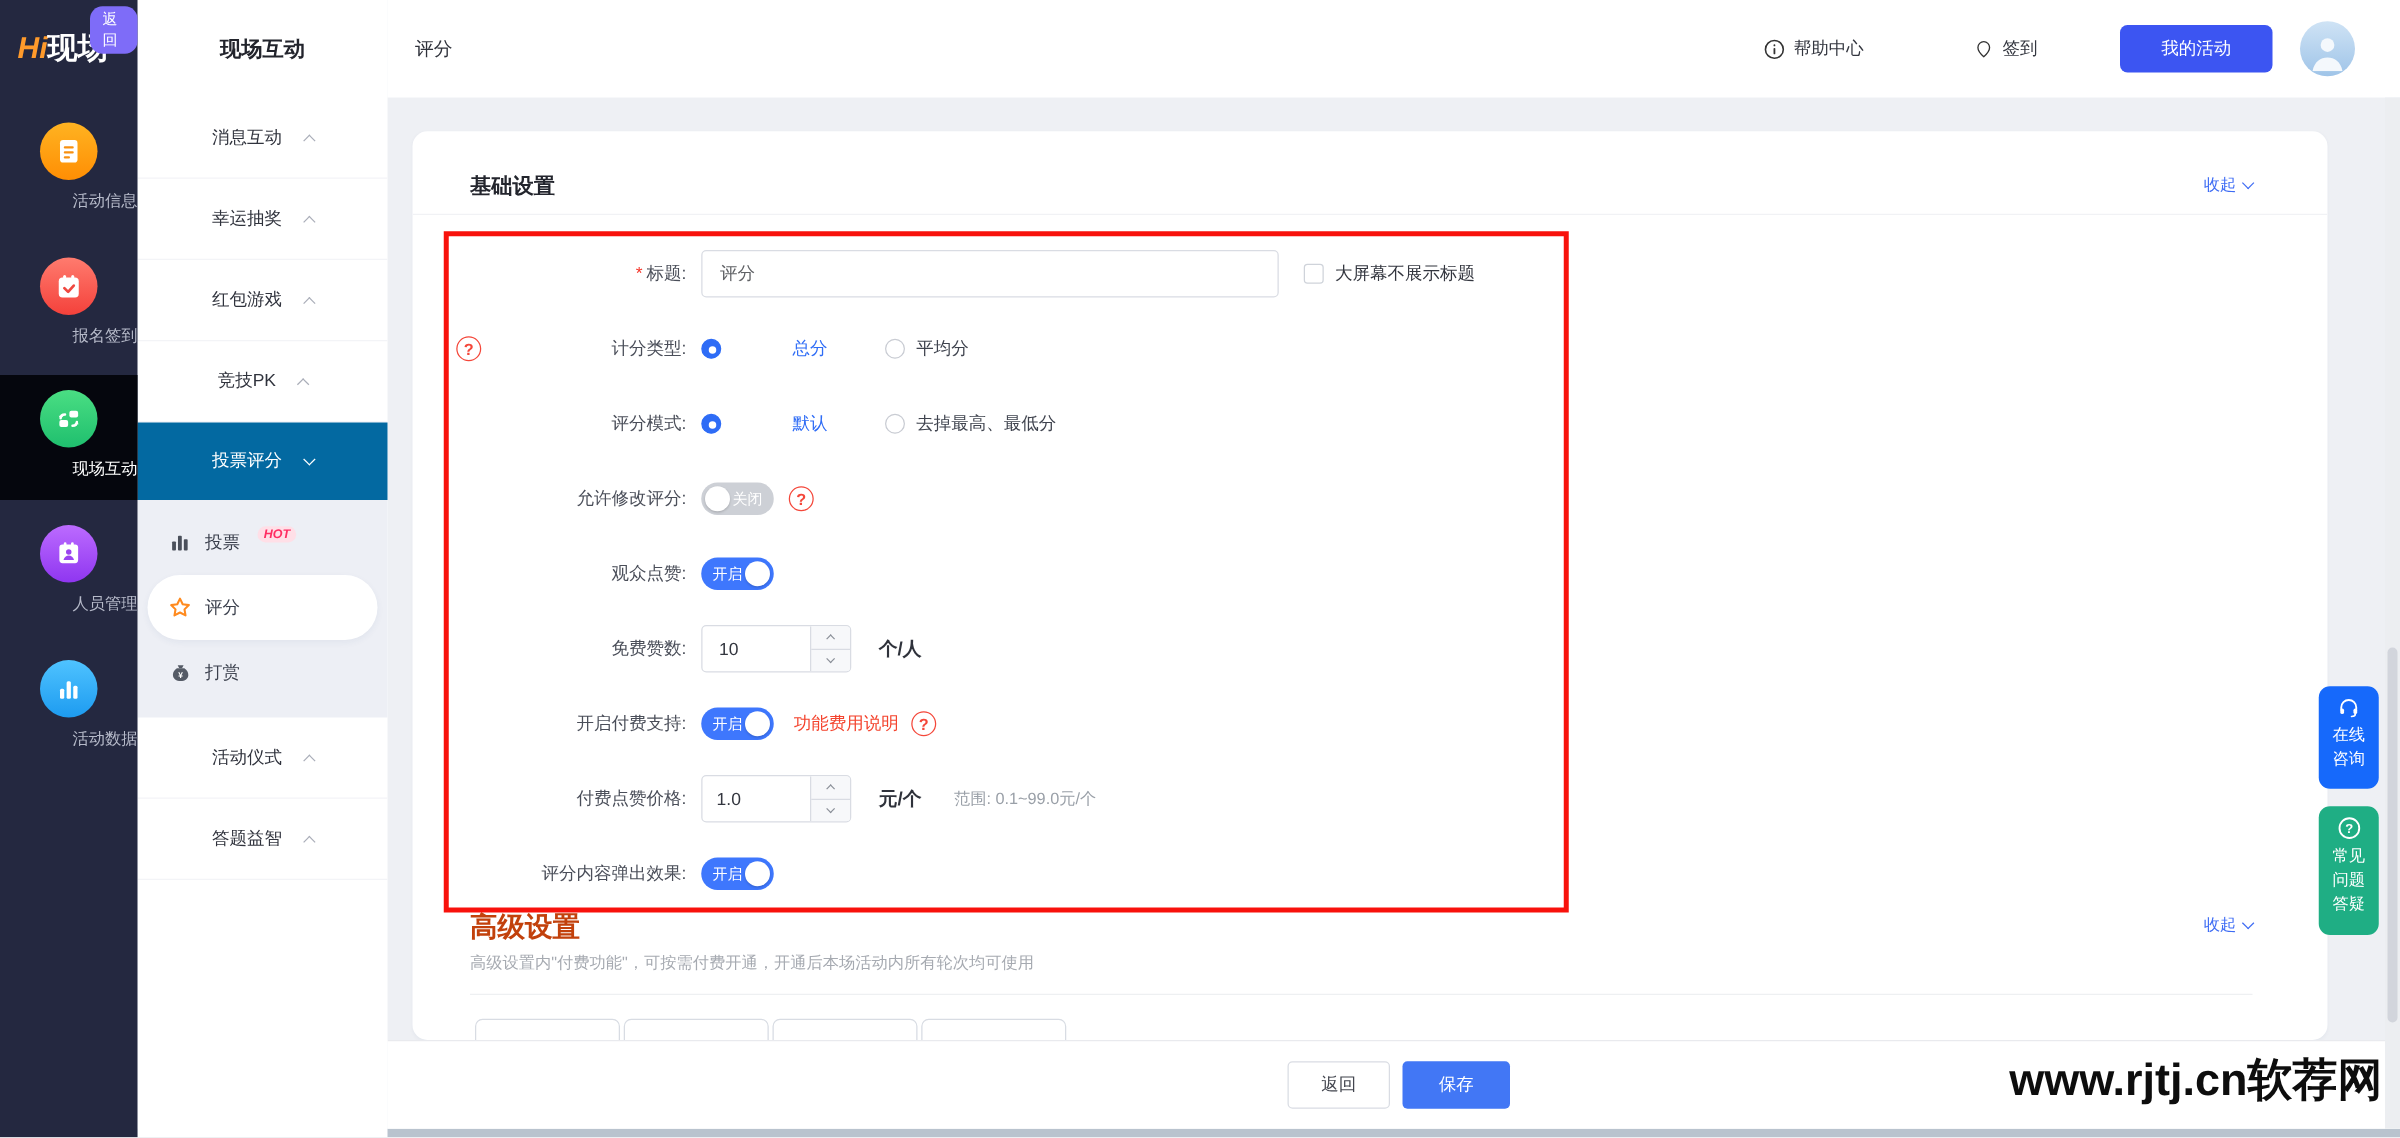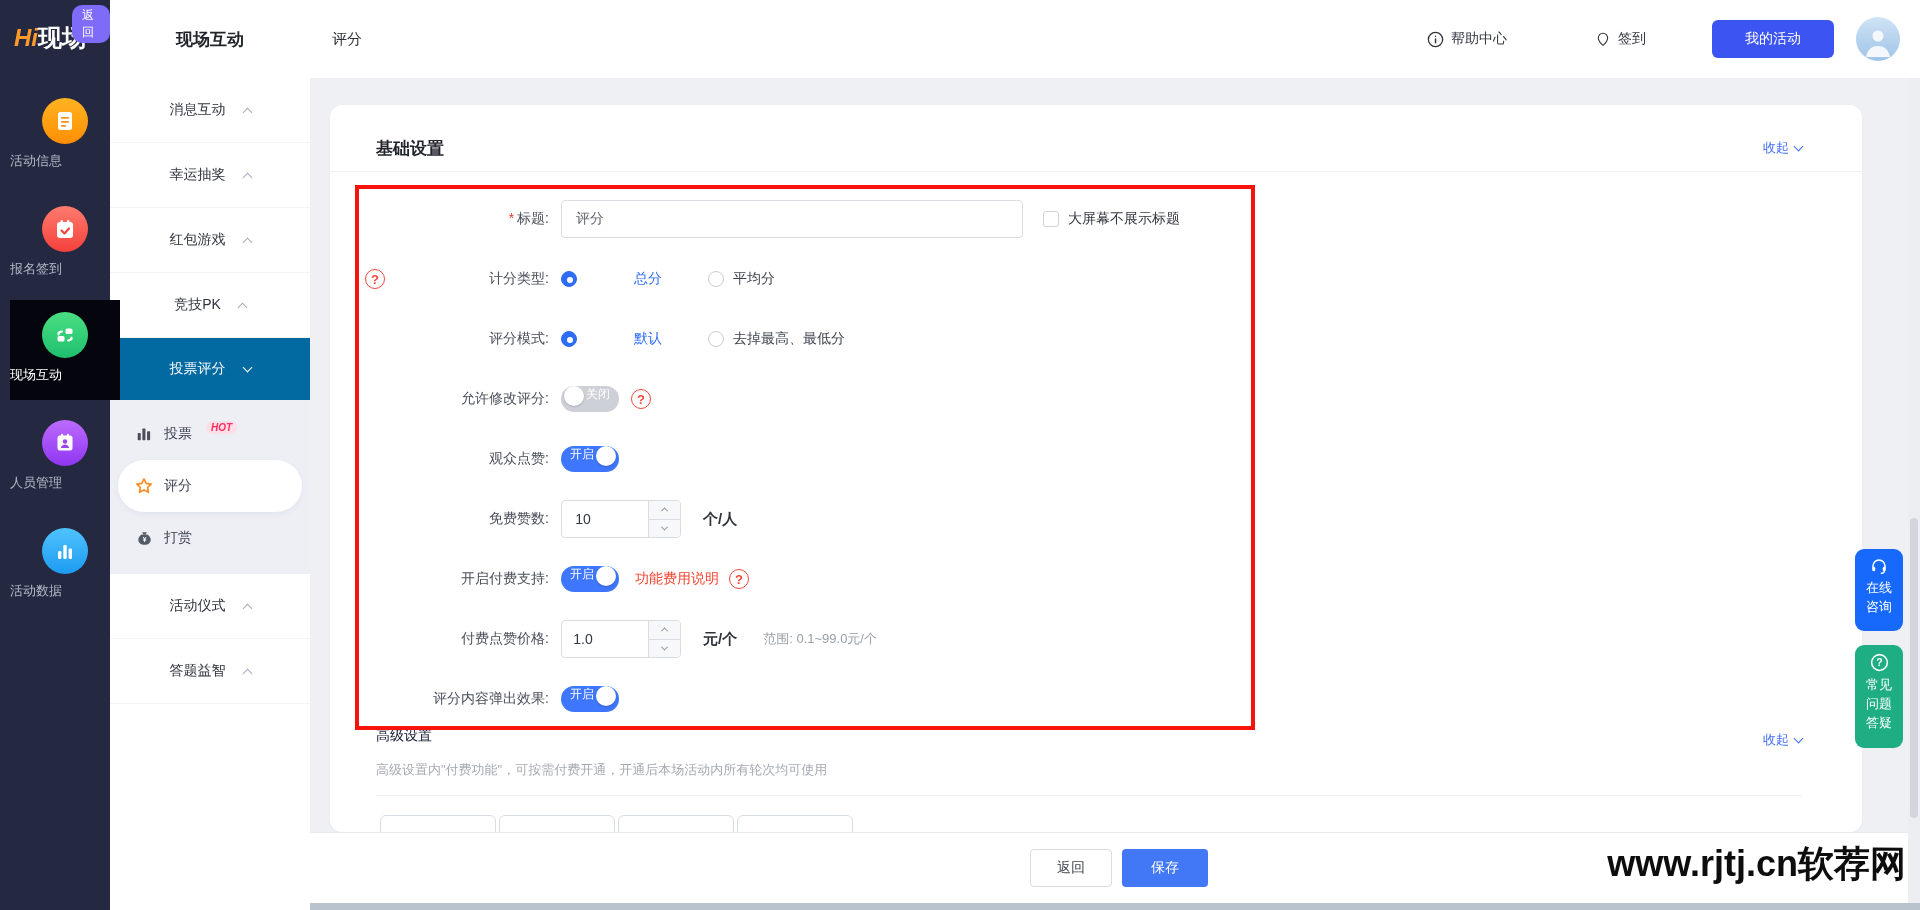--- a/index.html
+++ b/index.html
@@ -6,21 +6,21 @@
   html,body { width:1920px; height:910px; }
   body { font-family:"Liberation Sans","DejaVu Sans",sans-serif; background:#eef0f4; overflow:hidden; }
   .screen { position:relative; width:1920px; height:910px; overflow:hidden; background:#eef0f4; }
 
   
   .primary-sidebar { position:absolute; left:0; top:0; width:110px; height:910px; background:#242840; z-index:5; }
   .logo { position:absolute; left:14px; top:22px; font-weight:bold; font-size:24px; letter-spacing:0; white-space:nowrap; }
   .logo .hi-h { color:#ff9a2b; font-style:italic; }
   .logo .hi-name { color:#ffffff; }
   .back-badge { position:absolute; left:72px; top:5px; background:#7e6cf8; color:#fff; font-size:12px; padding:2px 10px; border-radius:10px; z-index:6; }
-  .pnav-item { position:absolute; left:10px; width:110px; text-align:left; padding-top:12px; height:100px; cursor:pointer; }
+  .pnav-item { position:absolute; left:0; width:110px; text-align:right; padding-top:12px; height:100px; cursor:pointer; }
   .pnav-item.active { background:#05060d; }
   .micon { width:46px; height:46px; border-radius:50%; margin:0 auto; display:flex; align-items:center; justify-content:center; }
   .micon svg { width:24px; height:24px; }
   .ic-doc    { background:linear-gradient(180deg,#ffb321,#ff8e04); }
   .ic-cal    { background:linear-gradient(180deg,#ff7b6e,#f4413b); }
   .ic-exch   { background:linear-gradient(180deg,#4ade83,#1fbf6e); }
   .ic-person { background:linear-gradient(180deg,#bc6bff,#8f36f0); }
   .ic-chart  { background:linear-gradient(180deg,#4fc3ff,#1d9bf0); }
   .plabel { display:block; margin-top:8px; font-size:13px; color:#b6bac9; }
   .pnav-item.active .plabel { color:#ffffff; }
@@ -38,21 +38,21 @@
   .subitem.active { background:#ffffff; border-radius:26px; margin:0 8px; padding-left:16px; box-shadow:0 2px 6px rgba(40,60,120,.06); }
   .hot-badge { font-size:10px; font-weight:bold; font-style:italic; color:#ff2e63; background:#ffdfe7; border-radius:7px; padding:1px 5px; margin-left:4px; transform:translateY(-7px); }
 
   .chev { display:inline-block; width:7px; height:7px; border-right:1.7px solid currentColor; border-bottom:1.7px solid currentColor; }
   .chev.up { transform:rotate(225deg); margin-top:4px; }
   .chev.down { transform:rotate(45deg); margin-bottom:3px; }
 
   
   .topbar { position:absolute; left:310px; top:0; width:1610px; height:78px; background:#fff; display:flex; align-items:center; z-index:3; }
   .page-title { margin-left:22px; font-size:15px; color:#2f323b; }
-  .topbar-right { position:absolute; right:20px; display:flex; align-items:center; gap:0; }
+  .topbar-right { position:absolute; right:36px; display:flex; align-items:center; gap:0; }
   .tb-item { display:flex; align-items:center; gap:7px; font-size:14px; color:#33363f; cursor:pointer; }
   .tb-help { margin-right:88px; }
   .tb-checkin { margin-right:66px; }
   .btn-primary-top { width:122px; height:38px; background:#3c55f2; color:#fff; font-size:14px; border:none; border-radius:6px; cursor:pointer; margin-right:22px; }
   .avatar { width:44px; height:44px; border-radius:50%; background:linear-gradient(180deg,#cfe3f5,#9fc4e8); overflow:hidden; position:relative; cursor:pointer; }
   .avatar svg { position:absolute; left:8px; top:10px; }
 
   
   .main { position:absolute; left:310px; top:78px; width:1610px; height:754px; background:#eef0f4; }
   .card { position:absolute; left:20px; top:27px; width:1532px; height:727px; background:#fff; border-radius:12px; overflow:hidden; box-shadow:0 1px 3px rgba(30,40,90,.04); }
@@ -72,42 +72,42 @@
   .checkbox { width:16px; height:16px; border:1px solid #cfd3da; border-radius:3px; background:#fff; margin-left:20px; cursor:pointer; flex:none; }
   .cb-label { margin-left:9px; font-size:14px; color:#33363f; }
 
   .radio { display:inline-flex; align-items:center; margin-right:46px; cursor:pointer; }
   .rdot { width:16px; height:16px; border-radius:50%; border:1px solid #c9ccd3; background:#fff; margin-right:9px; position:relative; flex:none; }
   .radio.checked .rdot { background:#2e6cf6; border-color:#2e6cf6; }
   .radio.checked .rdot::after { content:''; position:absolute; left:5px; top:5px; width:6px; height:6px; border-radius:50%; background:#fff; }
   .radio .rlbl { font-size:14px; color:#3f434e; }
   .radio.checked .rlbl { color:#2e6cf6;margin-left:48px; }
 
-  .toggle { width:58px; height:26px; border-radius:14px; display:inline-flex; align-items:flex-start; justify-content:space-between; font-size:12px; color:#fff; cursor:pointer; flex:none; }
+  .toggle { width:58px; height:26px; border-radius:14px; display:inline-flex; align-items:center; justify-content:space-between; font-size:12px; color:#fff; cursor:pointer; flex:none; }
   .toggle.on  { background:#3e77fd; padding:0 3px 0 9px; }
   .toggle.off { background:#cdd0d6; padding:0 9px 0 3px; }
   .knob { width:20px; height:20px; border-radius:50%; background:#fff; box-shadow:0 1px 2px rgba(0,0,0,.18); flex:none; }
 
   .qmark { width:20px; height:20px; border-radius:50%; border:1.6px solid #f4473a; color:#f4473a; font-size:13px; font-weight:bold; display:inline-flex; align-items:center; justify-content:center; cursor:pointer; flex:none; }
 
   .stepper { display:inline-flex; width:120px; height:38px; border:1px solid #d9dce3; border-radius:4px; overflow:hidden; background:#fff;gap:44px; }
   .stepper .val { flex:1; display:flex; align-items:center; justify-content:center; font-size:14px; color:#33363f; }
   .stepper .arrows { width:32px; border-left:1px solid #d9dce3; display:flex; flex-direction:column; background:#f7f8fa; }
   .stepper .arrows .arr { flex:1; display:flex; align-items:center; justify-content:center; color:#8a8f98; cursor:pointer; }
   .stepper .arrows .arr:first-child { border-bottom:1px solid #d9dce3; }
   .mini-chev { display:inline-block; width:5px; height:5px; border-right:1.4px solid currentColor; border-bottom:1.4px solid currentColor; }
   .mini-chev.up { transform:rotate(225deg) translate(-1px,-1px); }
   .mini-chev.down { transform:rotate(45deg) translate(-1px,-1px); }
 
   .unit { margin-left:22px; font-size:15px; font-weight:bold; color:#2f323b; }
   .hint { margin-left:26px; font-size:13px; color:#9aa0a8; }
   .red-link { margin-left:16px; font-size:14px; color:#f4442e; cursor:pointer; }
   .ml10 { margin-left:10px; } .ml12 { margin-left:12px; }
 
-  .adv-title { position:absolute; left:46px; top:622px; font-size:14px; font-weight:normal; color:#0f172a; }
+  .adv-title { position:absolute; left:46px; top:622px; font-size:22px; font-weight:bold; color:#c2410c; }
   .adv-sub { position:absolute; left:46px; top:656px; font-size:13px; color:#a6aab1; }
   .adv-collapse { top:626px; }
   .adv-divider { position:absolute; left:46px; top:690px; width:1426px; height:1px; background:#eef0f2; }
   .ptabs { position:absolute; left:50px; top:710px; display:flex; gap:3px; }
   .ptab { width:116px; height:26px; background:#fff; border:1px solid #d8dce3; border-radius:6px 6px 0 0; }
 
   
   .footerbar { position:absolute; left:310px; top:832px; width:1610px; height:71px; background:#fff; border-top:1px solid #e9eaee; z-index:3; }
   .btn-back { position:absolute; left:720px; top:16px; width:82px; height:38px; background:#fff; border:1px solid #d9dce3; border-radius:4px; font-size:14px; color:#43464f; cursor:pointer; font-family:inherit; }
   .btn-save { position:absolute; left:812px; top:16px; width:86px; height:38px; background:#4277f5; border:none; border-radius:4px; font-size:14px; color:#fff; cursor:pointer; font-family:inherit; }

